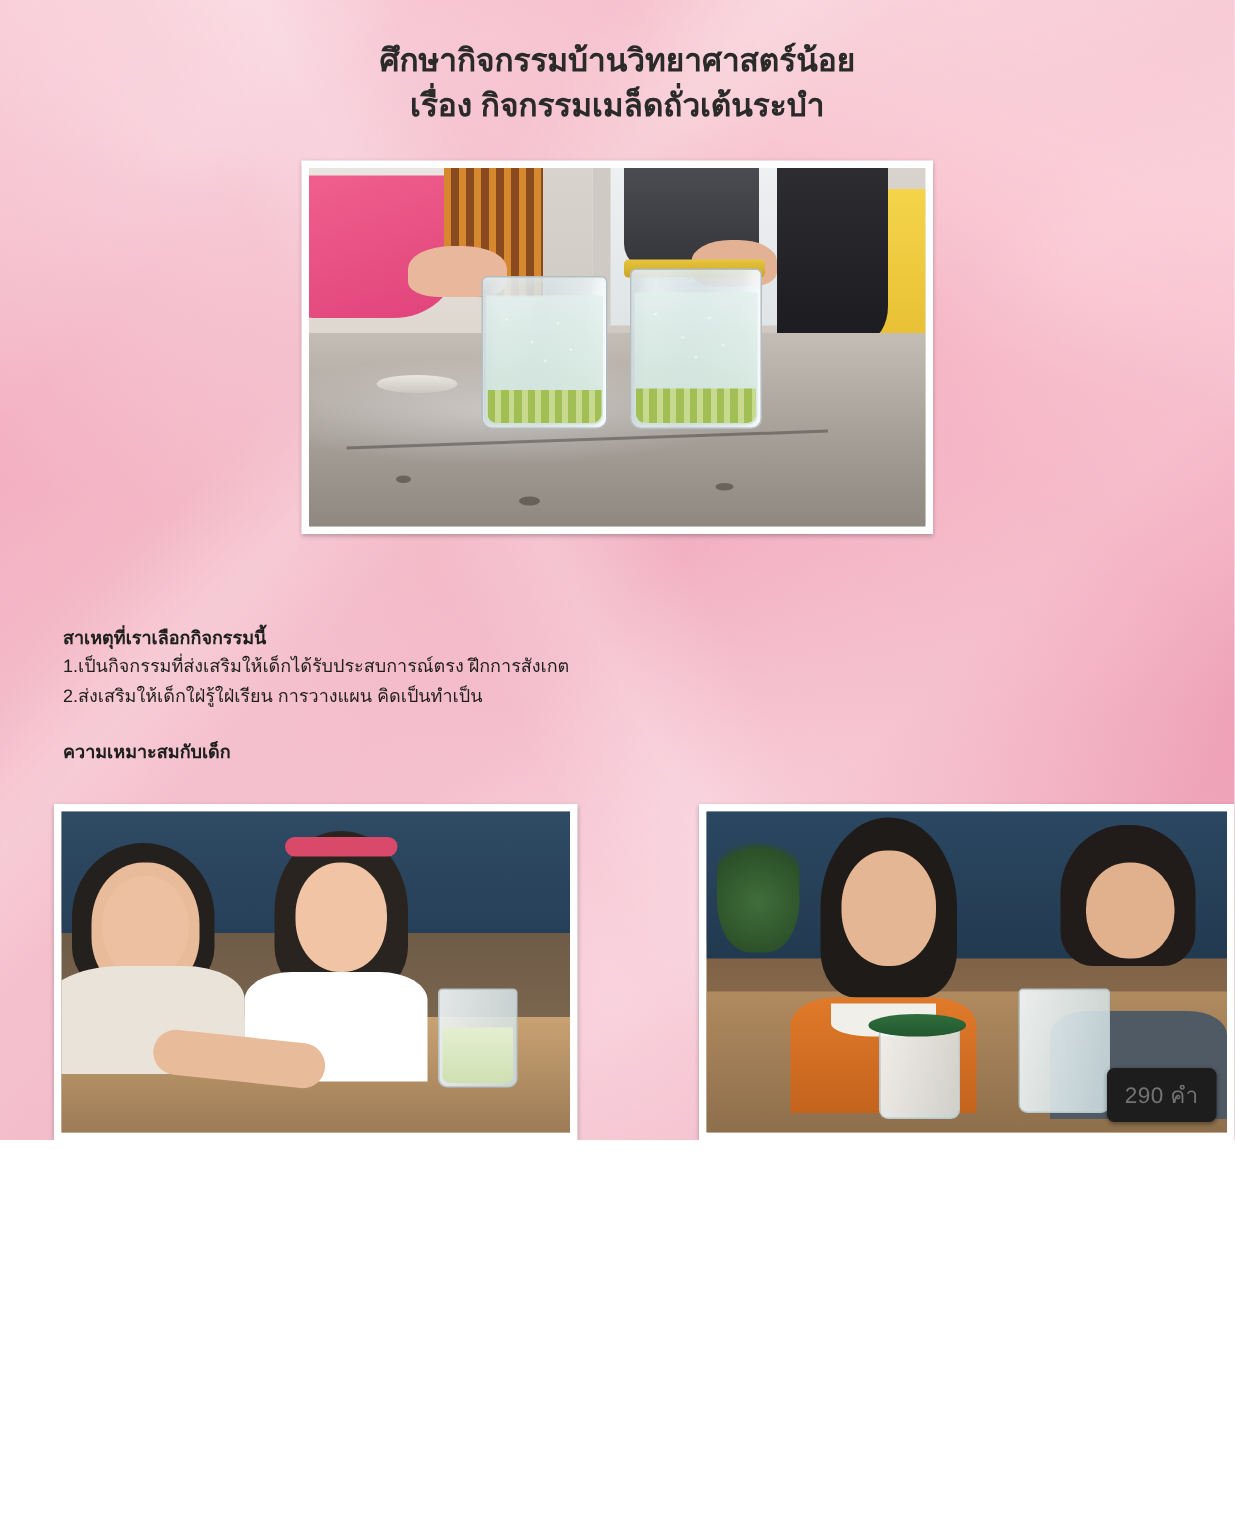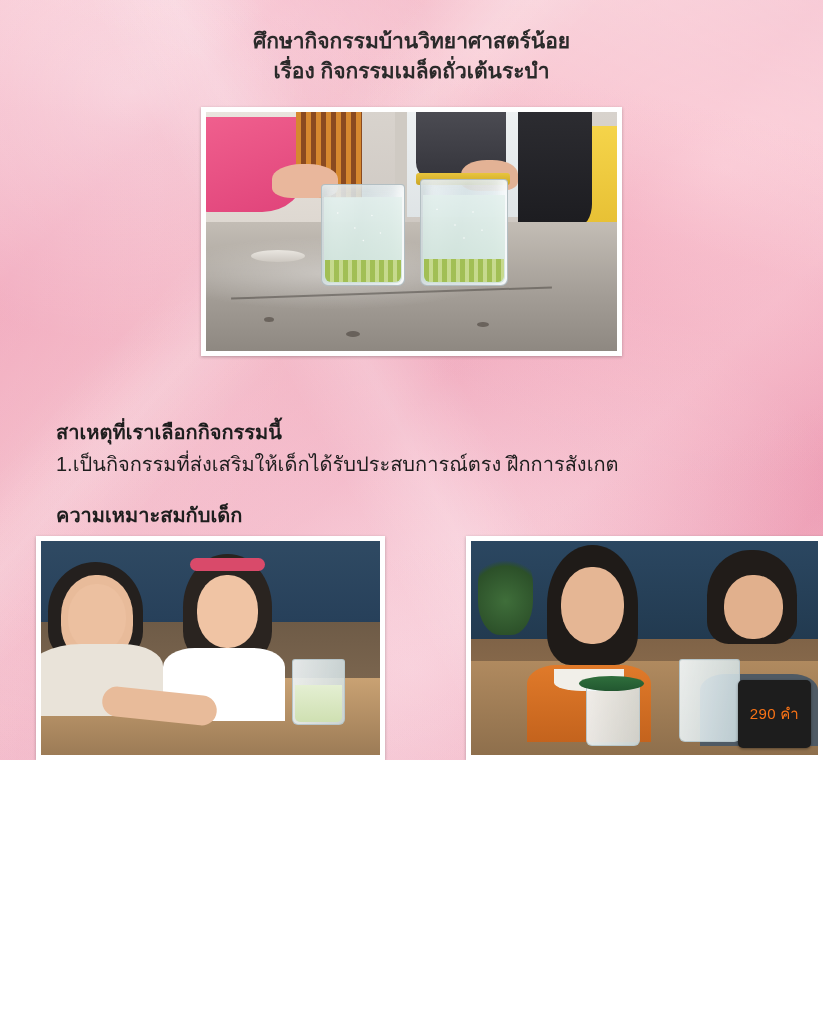--- a/index.html
+++ b/index.html
@@ -180,23 +180,23 @@
     border-radius: 3px;
   }
   .lid-flat {
     position: absolute; left: 11%; top: 58%; width: 13%; height: 5%;
     background: linear-gradient(180deg,#e9e6e0 0%, #cdc8c1 100%);
     border-radius: 50%;
   }
 
   
   .body-text {
-    margin: 60px 52px 0 56px;
+    margin: 60px 52px 0 42px;
     color: #1e1e1e;
-    font-size: 20px;
+    font-size: 12px;
     line-height: 1.62;
   }
   .body-text p { margin: 0; }
   .section { margin-bottom: 18px; }
   .sec-head { font-weight: bold; }
   .inline-head { font-weight: bold; }
 
   
   .bottom-photos {
     position: absolute;
@@ -336,24 +336,24 @@
     border-radius: 40%;
   }
 
   
   .word-badge {
     position: absolute;
     right: 12px;
     bottom: 12px;
     z-index: 6;
     background: #1d1d1d;
-    color: #f97316;
+    color: #737373;
     font-size: 15px;
     border-radius: 5px;
-    padding: 22px 12px;
+    padding: 6px 12px;
     letter-spacing: 0.3px;
     box-shadow: 0 1px 3px rgba(0,0,0,0.4);
   }
 </style>
 </head>
 <body>
 
 <div id="page">
 
   <div class="content">
@@ -393,20 +393,21 @@
           <div class="bubbles"></div>
         </div>
       </div>
     </div>
 
     <div class="body-text">
 
       <div class="section">
         <p class="sec-head">สาเหตุที่เราเลือกกิจกรรมนี้</p>
         <p>1.เป็นกิจกรรมที่ส่งเสริมให้เด็กได้รับประสบการณ์ตรง ฝึกการสังเกต</p>
+        <p>2.ส่งเสริมให้เด็กใฝ่รู้ใฝ่เรียน การวางแผน คิดเป็นทำเป็น</p>
       </div>
 
       <div class="section">
         <p class="sec-head">ความเหมาะสมกับเด็ก</p>
       </div>
 
 
     </div>
   </div>
 

